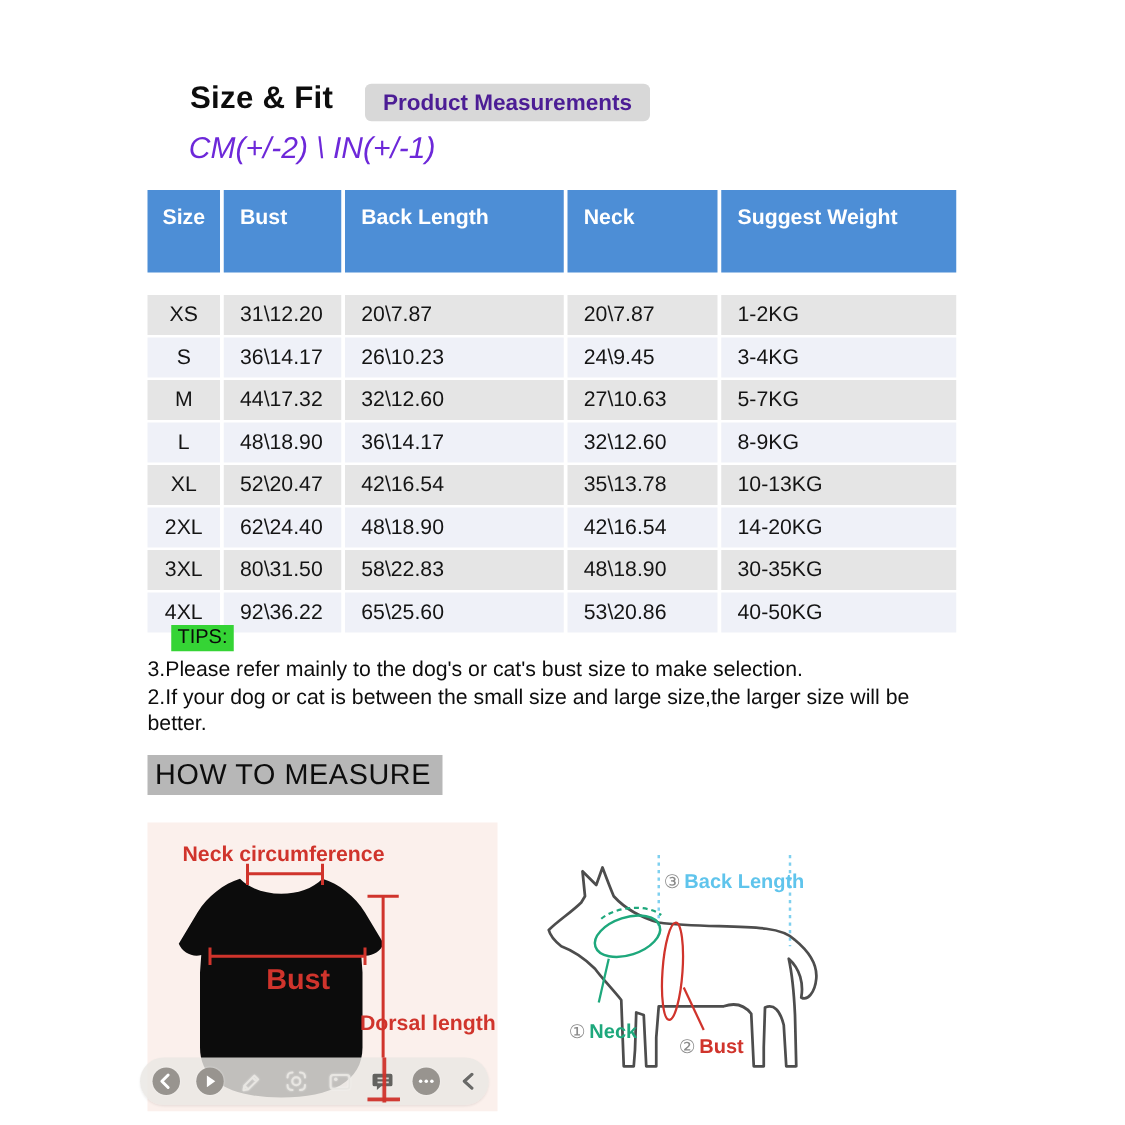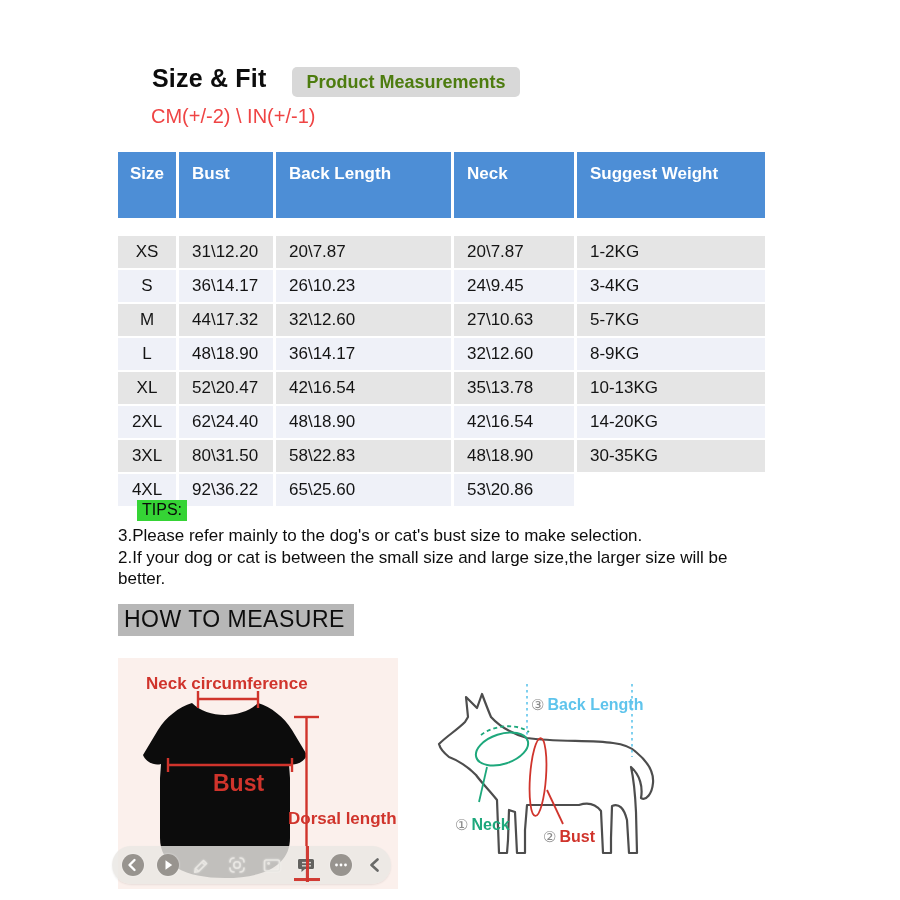--- a/index.html
+++ b/index.html
@@ -4,22 +4,22 @@
 <style>
   * { margin:0; padding:0; box-sizing:border-box; }
   html,body { width:900px; height:900px; background:#ffffff; overflow:hidden; }
   body { font-family:"Liberation Sans", sans-serif; color:#111; position:relative; }
 
   .abs { position:absolute; }
 
   
   .page-title { left:152px; top:64px; font-size:25px; font-weight:bold; color:#0d0d0d; letter-spacing:0.2px; }
   .badge { left:292px; top:67px; width:228px; height:30px; background:#d8d8d8; border-radius:5px;
-           color:#4d7c0f; font-size:18px; font-weight:600; display:flex; align-items:center; justify-content:center; }
-  .units { left:151px; top:105px; font-size:20px; color:#ef4444; }
+           color:#4c1d95; font-size:18px; font-weight:600; display:flex; align-items:center; justify-content:center; }
+  .units { left:151px; top:105px; font-size:24px; color:#6d28d9;font-style:italic; }
 
   
   .size-table { left:118px; top:152px; width:647px; background:#ffffff; }
   .trow { display:grid; grid-template-columns:58px 94px 175px 120px 188px; column-gap:3px; margin-bottom:2px; }
   .trow.thead { margin-bottom:18px; }
   .thead .cell { background:#4d8ed6; color:#ffffff; font-weight:bold; font-size:17px; height:66px;
                  padding:12px 0 0 13px; }
   .thead .cell.c0 { text-align:center; padding-left:0; }
   .cell { display:block; }
   .trow:not(.thead) .cell { height:32px; font-size:17px; color:#141414; display:flex; align-items:center; padding-left:13px; }
@@ -128,20 +128,21 @@
         <div class="cell c1">80\31.50</div>
         <div class="cell c2">58\22.83</div>
         <div class="cell c3">48\18.90</div>
         <div class="cell c4">30-35KG</div>
       </div>
       <div class="trow even">
         <div class="cell c0">4XL</div>
         <div class="cell c1">92\36.22</div>
         <div class="cell c2">65\25.60</div>
         <div class="cell c3">53\20.86</div>
+        <div class="cell c4">40-50KG</div>
       </div>
     </div>
 </div>
 
 <div class="abs tips">
   <span class="tips-label">TIPS:</span>
   <div class="tip-line">3.Please refer mainly to the dog's or cat's  bust size to make selection.</div>
   <div class="tip-line">2.If your dog or cat is between the small size and large size,the larger size will be better.</div>
 </div>
 

